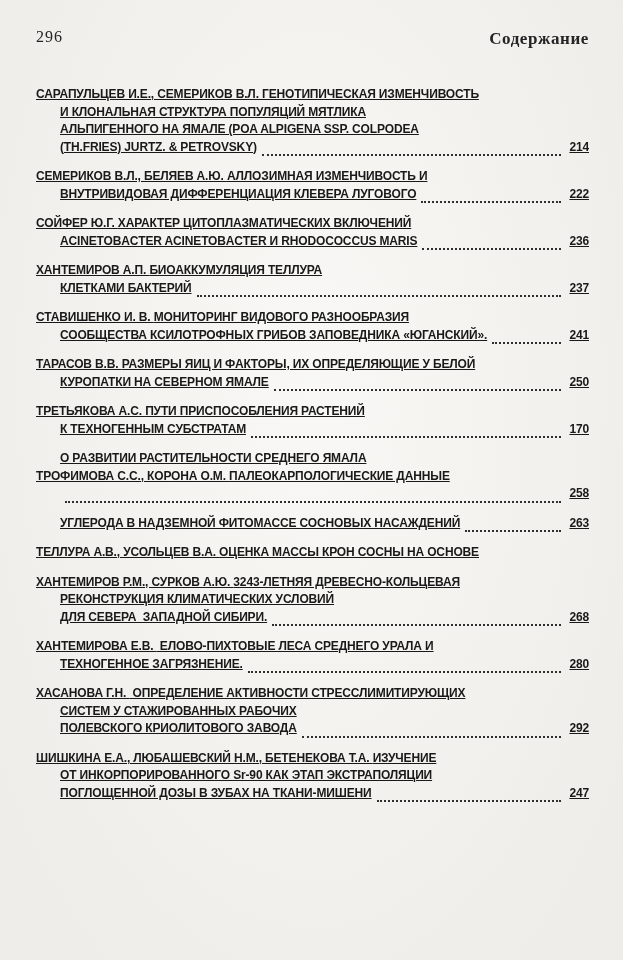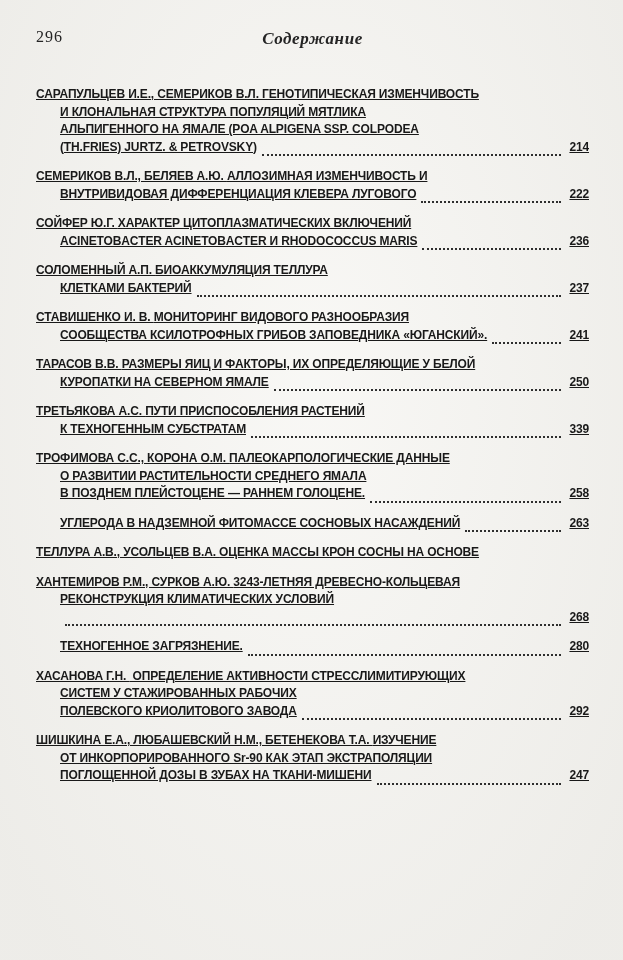--- a/index.html
+++ b/index.html
@@ -35,23 +35,22 @@
     font-family: "Liberation Serif", serif;
     font-size: 16px;
     letter-spacing: 1px;
     color: #242424;
   }
   .contents-title {
     position: absolute;
     left: 0;
     right: 0;
     top: 1px;
-    text-align: center;
+    text-align: right;
     font-family: "Liberation Serif", serif;
-    font-style: italic;
     font-weight: 600;
     font-size: 17px;
     letter-spacing: 0.6px;
     color: #242424;
   }
   .toc {
     margin-top: 36px;
   }
   .entry {
     margin-bottom: 12px;
@@ -135,21 +134,21 @@
 
   </div>
         <div class="line indent">
     <span class="txt"><span>ACINETOBACTER ACINETOBACTER И RHODOCOCCUS MARIS</span></span>
     <span class="leader"></span>
     <span class="pg">236</span>
   </div>
       </div>
       <div class="entry">
         <div class="line">
-    <span class="txt"><b>СОЛОМЕННЫЙ А.П. </b><span>БИОАККУМУЛЯЦИЯ ТЕЛЛУРА</span></span>
+    <span class="txt"><b>ХАНТЕМИРОВ А.П. </b><span>БИОАККУМУЛЯЦИЯ ТЕЛЛУРА</span></span>
 
   </div>
         <div class="line indent">
     <span class="txt"><span>КЛЕТКАМИ БАКТЕРИЙ</span></span>
     <span class="leader"></span>
     <span class="pg">237</span>
   </div>
       </div>
       <div class="entry">
         <div class="line">
@@ -174,34 +173,33 @@
   </div>
       </div>
       <div class="entry">
         <div class="line">
     <span class="txt"><b>ТРЕТЬЯКОВА А.С. </b><span>ПУТИ ПРИСПОСОБЛЕНИЯ РАСТЕНИЙ</span></span>
 
   </div>
         <div class="line indent">
     <span class="txt"><span>К ТЕХНОГЕННЫМ СУБСТРАТАМ</span></span>
     <span class="leader"></span>
-    <span class="pg">339</span>
-  </div>
-      </div>
-      <div class="entry">
+    <span class="pg">170</span>
+  </div>
+      </div>
+      <div class="entry">
+        <div class="line indent">
+    <span class="txt"><span>О РАЗВИТИИ РАСТИТЕЛЬНОСТИ СРЕДНЕГО ЯМАЛА</span></span>
+
+  </div>
         <div class="line">
     <span class="txt"><b>ТРОФИМОВА С.С., КОРОНА О.М. </b><span>ПАЛЕОКАРПОЛОГИЧЕСКИЕ ДАННЫЕ</span></span>
 
   </div>
         <div class="line indent">
-    <span class="txt"><span>О РАЗВИТИИ РАСТИТЕЛЬНОСТИ СРЕДНЕГО ЯМАЛА</span></span>
-
-  </div>
-        <div class="line indent">
-    <span class="txt"><span>В ПОЗДНЕМ ПЛЕЙСТОЦЕНЕ — РАННЕМ ГОЛОЦЕНЕ.</span></span>
     <span class="leader"></span>
     <span class="pg">258</span>
   </div>
       </div>
       <div class="entry">
         <div class="line indent">
     <span class="txt"><span>УГЛЕРОДА В НАДЗЕМНОЙ ФИТОМАССЕ СОСНОВЫХ НАСАЖДЕНИЙ</span></span>
     <span class="leader"></span>
     <span class="pg">263</span>
   </div>
@@ -215,25 +213,30 @@
       <div class="entry">
         <div class="line">
     <span class="txt"><b>ХАНТЕМИРОВ Р.М., СУРКОВ А.Ю. </b><span>3243-ЛЕТНЯЯ ДРЕВЕСНО-КОЛЬЦЕВАЯ</span></span>
 
   </div>
         <div class="line indent">
     <span class="txt"><span>РЕКОНСТРУКЦИЯ КЛИМАТИЧЕСКИХ УСЛОВИЙ</span></span>
 
   </div>
         <div class="line indent">
+    <span class="txt"><span>ДЛЯ СЕВЕРА  ЗАПАДНОЙ СИБИРИ.</span></span>
     <span class="leader"></span>
     <span class="pg">268</span>
   </div>
       </div>
       <div class="entry">
+        <div class="line">
+    <span class="txt"><b>ХАНТЕМИРОВА Е.В. </b><span> ЕЛОВО-ПИХТОВЫЕ ЛЕСА СРЕДНЕГО УРАЛА И</span></span>
+
+  </div>
         <div class="line indent">
     <span class="txt"><span>ТЕХНОГЕННОЕ ЗАГРЯЗНЕНИЕ.</span></span>
     <span class="leader"></span>
     <span class="pg">280</span>
   </div>
       </div>
       <div class="entry">
         <div class="line">
     <span class="txt"><b>ХАСАНОВА Г.Н. </b><span> ОПРЕДЕЛЕНИЕ АКТИВНОСТИ СТРЕССЛИМИТИРУЮЩИХ</span></span>
 

